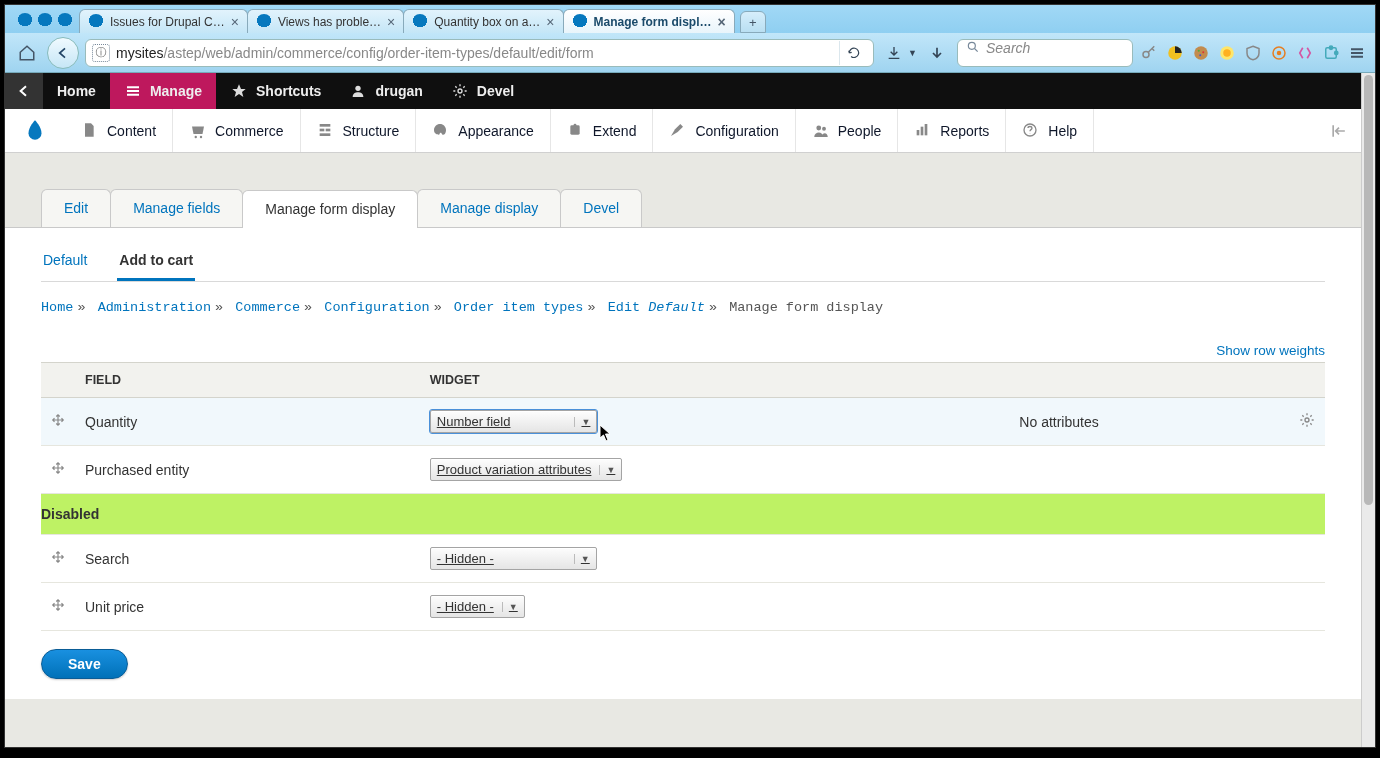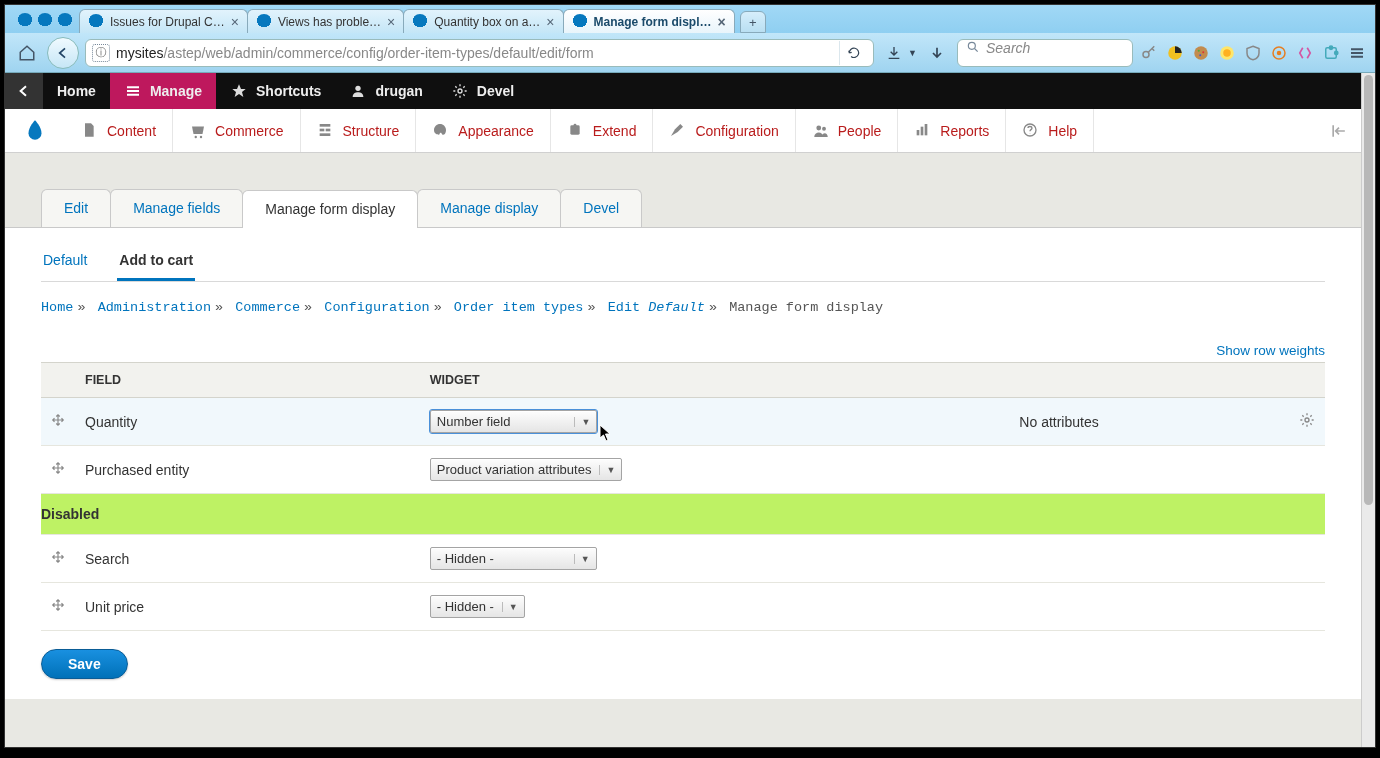--- a/index.html
+++ b/index.html
@@ -40,21 +40,21 @@
 
 .drupal-topbar { height: 36px; background: #0f0f0f; color: #fff; display: flex; align-items: stretch; }
 .topbar-item { display: flex; align-items: center; padding: 0 14px; gap: 8px; color: #eee; font-weight: bold; font-size: 14px; cursor: pointer; }
 .topbar-item .ic { width: 18px; height: 18px; display: flex; align-items: center; justify-content: center; }
 .topbar-item.back-arrow { background: #333; padding: 0 10px; }
 .topbar-item.active { background: #be185d; }
 
 
 .drupal-adminbar { height: 44px; background: #fff; border-bottom: 1px solid #d0d0d0; display: flex; align-items: stretch; }
 .admin-logo { width: 60px; display: flex; align-items: center; justify-content: center; }
-.admin-item { display: flex; align-items: center; gap: 8px; padding: 0 16px; color: #b91c1c; font-size: 14px; border-right: 1px solid #e6e6e6; cursor: pointer; }
+.admin-item { display: flex; align-items: center; gap: 8px; padding: 0 16px; color: #0f172a; font-size: 14px; border-right: 1px solid #e6e6e6; cursor: pointer; }
 .admin-item .aic { width: 18px; height: 18px; color: #888; }
 .admin-right { margin-left: auto; display: flex; align-items: center; padding: 0 12px; color: #999; }
 
 .content { padding: 0 0 20px; }
 .truncated-heading { margin: 0 0 0 36px; font-size: 22px; font-weight: bold; color: #333; height: 18px; overflow: hidden; display: flex; align-items: flex-end; padding-top: 0; margin-top: -4px; }
 
 
 .primary-tabs { display: flex; padding: 22px 0 0 36px; border-bottom: 1px solid #c9c9c9; }
 .ptab { padding: 10px 22px; background: #f6f6f3; border: 1px solid #c9c9c9; border-bottom: none; color: #0074bd; margin-right: -1px; border-radius: 6px 6px 0 0; cursor: pointer; font-size: 14px; }
 .ptab.active { background: #fff; color: #333; position: relative; top: 1px; padding-bottom: 11px; }
@@ -74,21 +74,21 @@
 .showrow { text-align: right; margin-bottom: 4px; margin-top: 28px; }
 .showrow a { color: #0074bd; text-decoration: none; font-size: 13.5px; cursor: pointer; }
 
 
 .ftable { width: 100%; border-collapse: collapse; border-top: 1px solid #d4d4cc; }
 .ftable th { text-align: left; padding: 10px 10px; font-size: 12.5px; background: #f2f2ee; border-bottom: 1px solid #d4d4cc; color: #333; }
 .ftable td { padding: 12px 10px; border-bottom: 1px solid #e6e6de; font-size: 14px; color: #333; vertical-align: middle; }
 .ftable tr.highlight td { background: #f1f8fc; }
 .drag-handle { color: #999; cursor: move; width: 30px; text-align: center; }
 .drag-handle svg { width: 14px; height: 14px; }
-.select-widget { background: linear-gradient(#fdfdfd,#e5e5e5); border: 1px solid #a4a4a4; border-radius: 2px; padding: 3px 6px; font-size: 13px; display: inline-flex; align-items: center; box-shadow: inset 0 1px 0 #fff; cursor: pointer; }
+.select-widget { background: linear-gradient(#fdfdfd,#e5e5e5); border: 1px solid #a4a4a4; border-radius: 2px; padding: 3px 6px; font-size: 13px; display: inline-flex; align-items: center; box-shadow: inset 0 1px 0 #fff; cursor: pointer; text-decoration: underline; }
 .select-widget.blue { outline: 1.5px solid #4a90d9; }
 .select-widget .sel-arrow { border-left: 1px solid #bbb; margin-left: 8px; padding-left: 6px; color: #555; font-size: 9px; }
 .gear-cell { width: 40px; text-align: right; color: #888; cursor: pointer; }
 .section-label td { font-weight: bold; background: #bef264; }
 
 .save-btn { margin-top: 18px; background: linear-gradient(#1990e0,#0071b8); color: #fff; font-weight: bold; border: 1px solid #0a5c96; border-radius: 18px; padding: 6px 26px; font-size: 14px; cursor: pointer; box-shadow: 0 1px 2px rgba(0,0,0,.2); }
 
 .cursor-arrow { position: absolute; left: 594px; top: 419px; pointer-events: none; z-index: 99; }
 
 a { cursor: pointer; }

